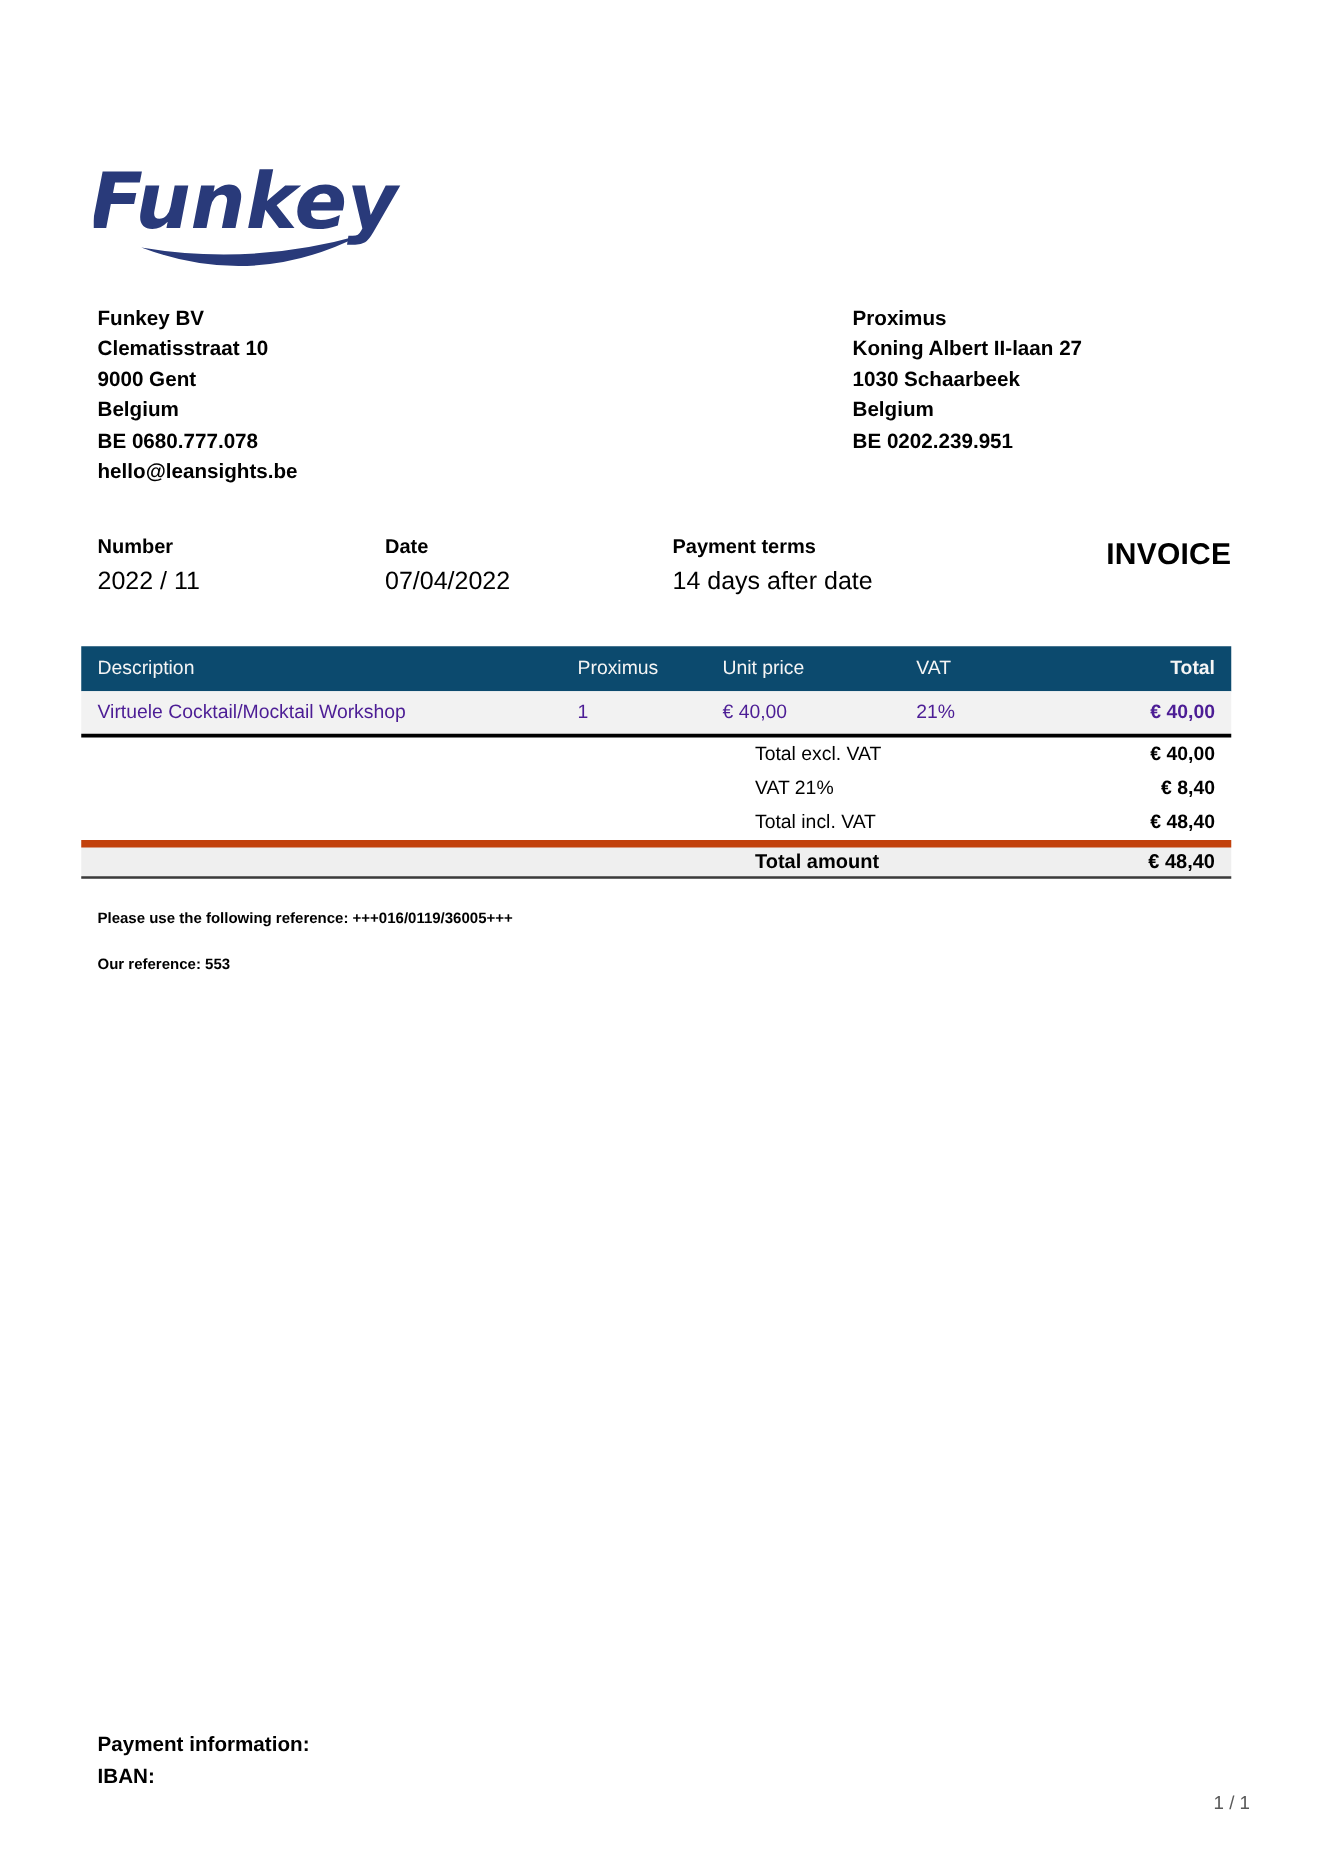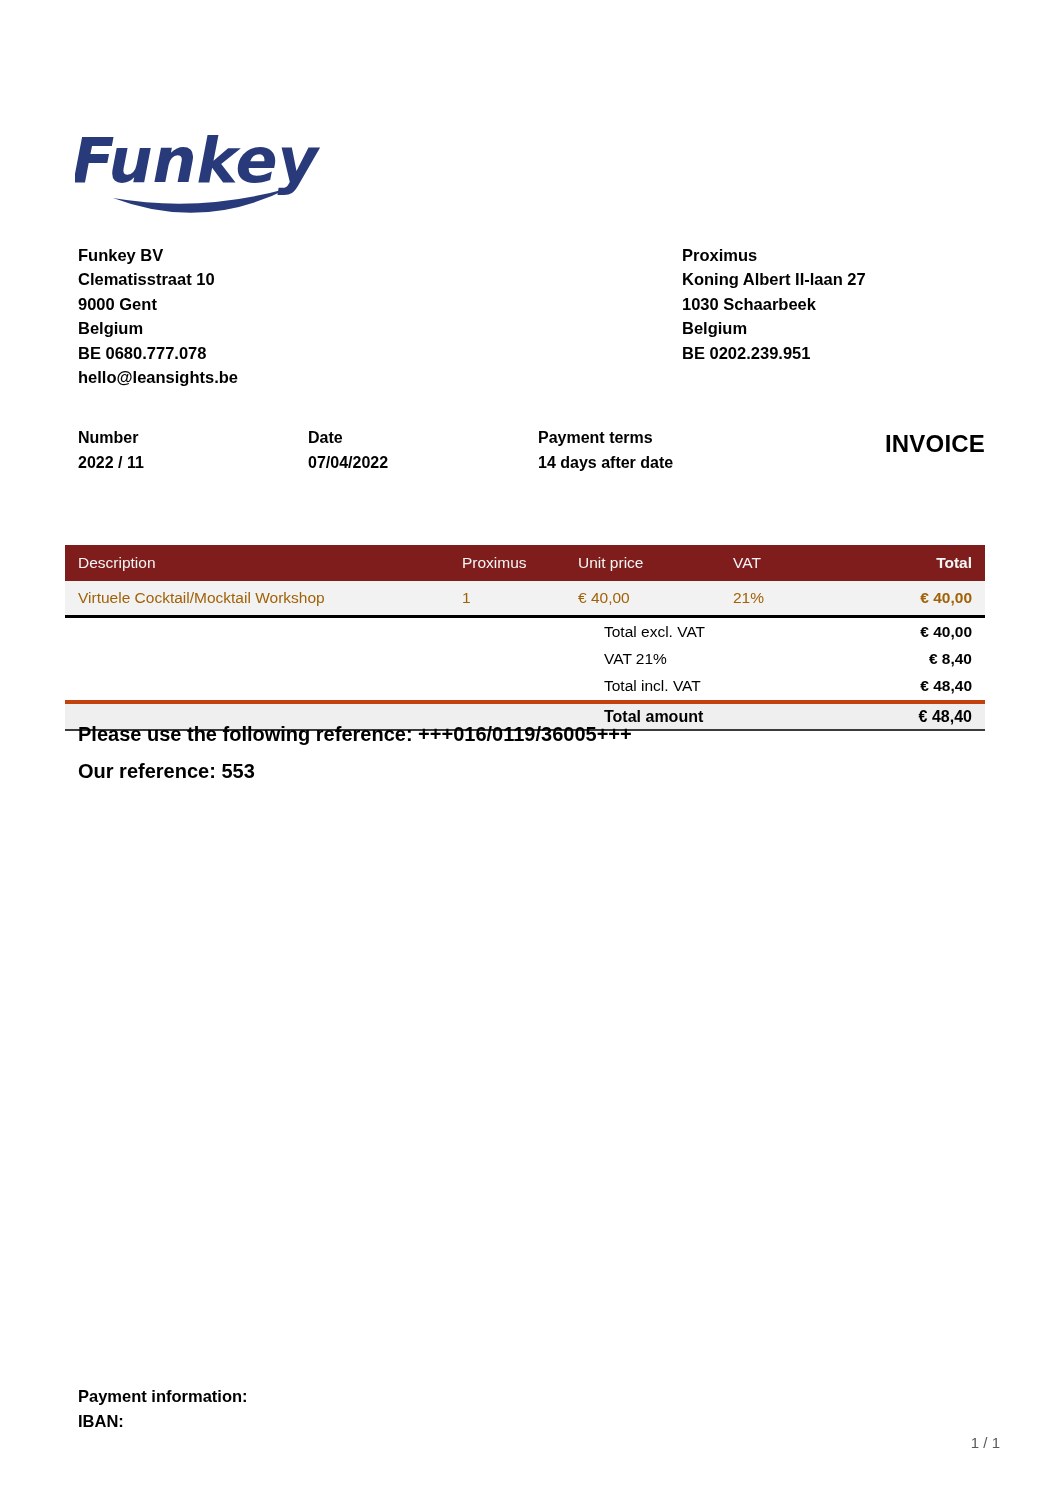--- a/index.html
+++ b/index.html
@@ -31,52 +31,52 @@
   .addr--sender { left: 78px; }
   .addr--recipient { left: 682px; }
 
   
   .meta { position: absolute; left: 78px; top: 429px; width: 907px; height: 60px; }
   .meta-col { position: absolute; top: 0; }
   .meta-col--number { left: 0; }
   .meta-col--date { left: 230px; }
   .meta-col--terms { left: 460px; }
   .meta-label { font-size: 16px; font-weight: 700; white-space: nowrap; }
-  .meta-value { font-size: 16px; font-weight: 700; margin-top: 7px; white-space: nowrap; }
+  .meta-value { font-size: 20px; font-weight: 400; margin-top: 7px; white-space: nowrap; }
   .doc-type {
     position: absolute; right: 0; top: 1px;
     font-size: 24px; font-weight: 700; letter-spacing: 0.2px;
   }
 
   
   .invoice-table { position: absolute; left: 65px; top: 517px; width: 920px; font-size: 15.5px; }
   .trow { display: grid; grid-template-columns: 397px 116px 155px 127px 125px; align-items: center; }
   .trow .cell:first-child { padding-left: 13px; }
   .trow .cell--num { text-align: left; }
   .trow .cell--total { text-align: right; padding-right: 13px; font-weight: bold; }
-  .thead { background: #7f1d1d; color: #f5f5f5; height: 36px; font-weight: 400; margin-top: 28px; }
-  .tbody-row { background: #f2f2f2; color: #a16207; height: 37px; border-bottom: 3px solid #000000; }
+  .thead { background: #0c4a6e; color: #f5f5f5; height: 36px; font-weight: 400; }
+  .tbody-row { background: #f2f2f2; color: #4c1d95; height: 37px; border-bottom: 3px solid #000000; }
 
   .summary-row { display: flex; align-items: center; height: 27px; color: #000000; }
   .summary-row:first-of-type { margin-top: 3px; }
   .summary-label { padding-left: 539px; flex: 1; font-size: 15.5px; }
   .summary-value { text-align: right; padding-right: 13px; font-weight: 700; font-size: 15.5px; }
 
   .total-row {
     display: flex; align-items: center; height: 31px; margin-top: 1px;
     background: #efefef;
-    border-top: 4px solid #c2410c;
+    border-top: 6px solid #c2410c;
     border-bottom: 2px solid #3b3b3b;
     font-weight: 700; font-size: 16px;
   }
   .total-label { padding-left: 539px; flex: 1; }
   .total-value { text-align: right; padding-right: 13px; }
 
   
-  .notes { position: absolute; left: 78px; top: 724px; font-size: 20px; font-weight: 700; }
+  .notes { position: absolute; left: 78px; top: 724px; font-size: 12px; font-weight: 700; }
   .note-line { line-height: 20px; white-space: nowrap; }
   .note-line + .note-line { margin-top: 17px; }
 
   
   .payment { position: absolute; left: 78px; top: 1384px; font-size: 16.5px; font-weight: 700; line-height: 25px; }
 
   
   .page-number {
     position: absolute; right: 58px; top: 1434px;
     font-size: 15px; color: #595959; font-weight: 400;

